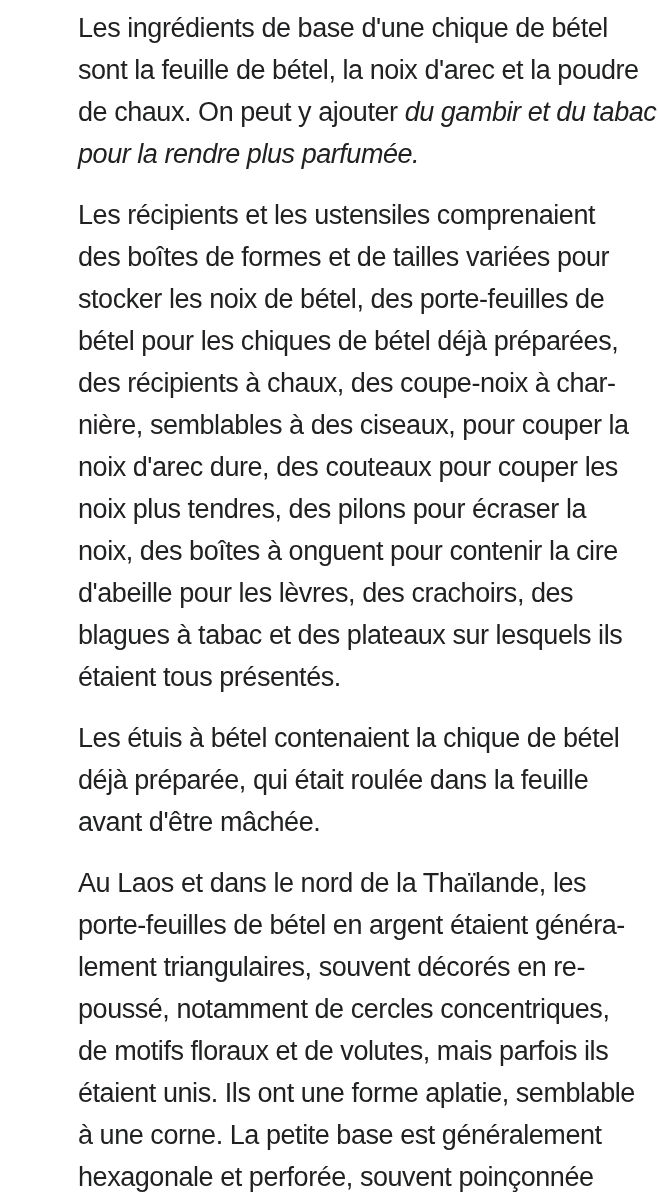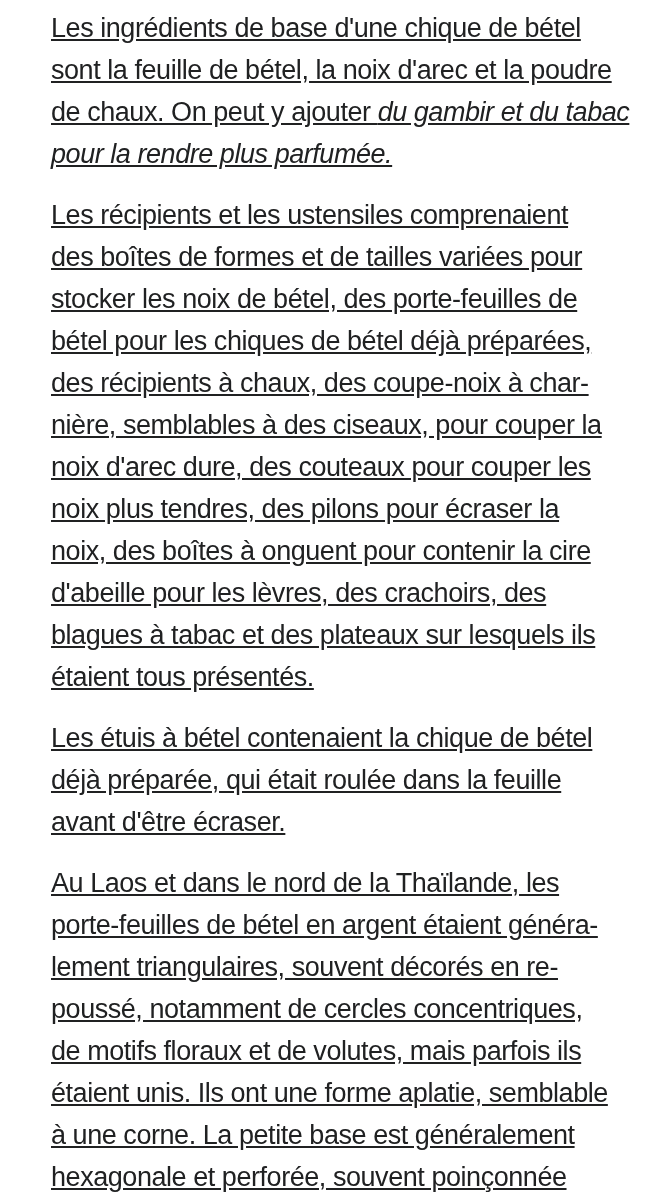--- a/index.html
+++ b/index.html
@@ -8,22 +8,21 @@
   }
   body {
     width: 658px;
     height: 1200px;
     background: #ffffff;
     overflow: hidden;
     font-family: "Liberation Sans", sans-serif;
     color: #202122;
   }
   .article {
-    padding: 7px 38px 0 51px;
-    text-decoration: underline;
+    padding: 7px 38px 0 78px;
   }
   .para {
     margin: 0 0 19px 0;
     font-size: 27px;
     line-height: 42px;
     letter-spacing: -0.45px;
     white-space: pre; 
   }
   .em {
     font-style: italic;
@@ -47,21 +46,21 @@
 nière, semblables à des ciseaux, pour couper la
 noix d'arec dure, des couteaux pour couper les
 noix plus tendres, des pilons pour écraser la
 noix, des boîtes à onguent pour contenir la cire
 d'abeille pour les lèvres, des crachoirs, des
 blagues à tabac et des plateaux sur lesquels ils
 étaient tous présentés.</p>
 
   <p class="para">Les étuis à bétel contenaient la chique de bétel
 déjà préparée, qui était roulée dans la feuille
-avant d'être écraser.</p>
+avant d'être mâchée.</p>
 
   <p class="para">Au Laos et dans le nord de la Thaïlande, les
 porte-feuilles de bétel en argent étaient généra-
 lement triangulaires, souvent décorés en re-
 poussé, notamment de cercles concentriques,
 de motifs floraux et de volutes, mais parfois ils
 étaient unis. Ils ont une forme aplatie, semblable
 à une corne. La petite base est généralement
 hexagonale et perforée, souvent poinçonnée</p>
 

